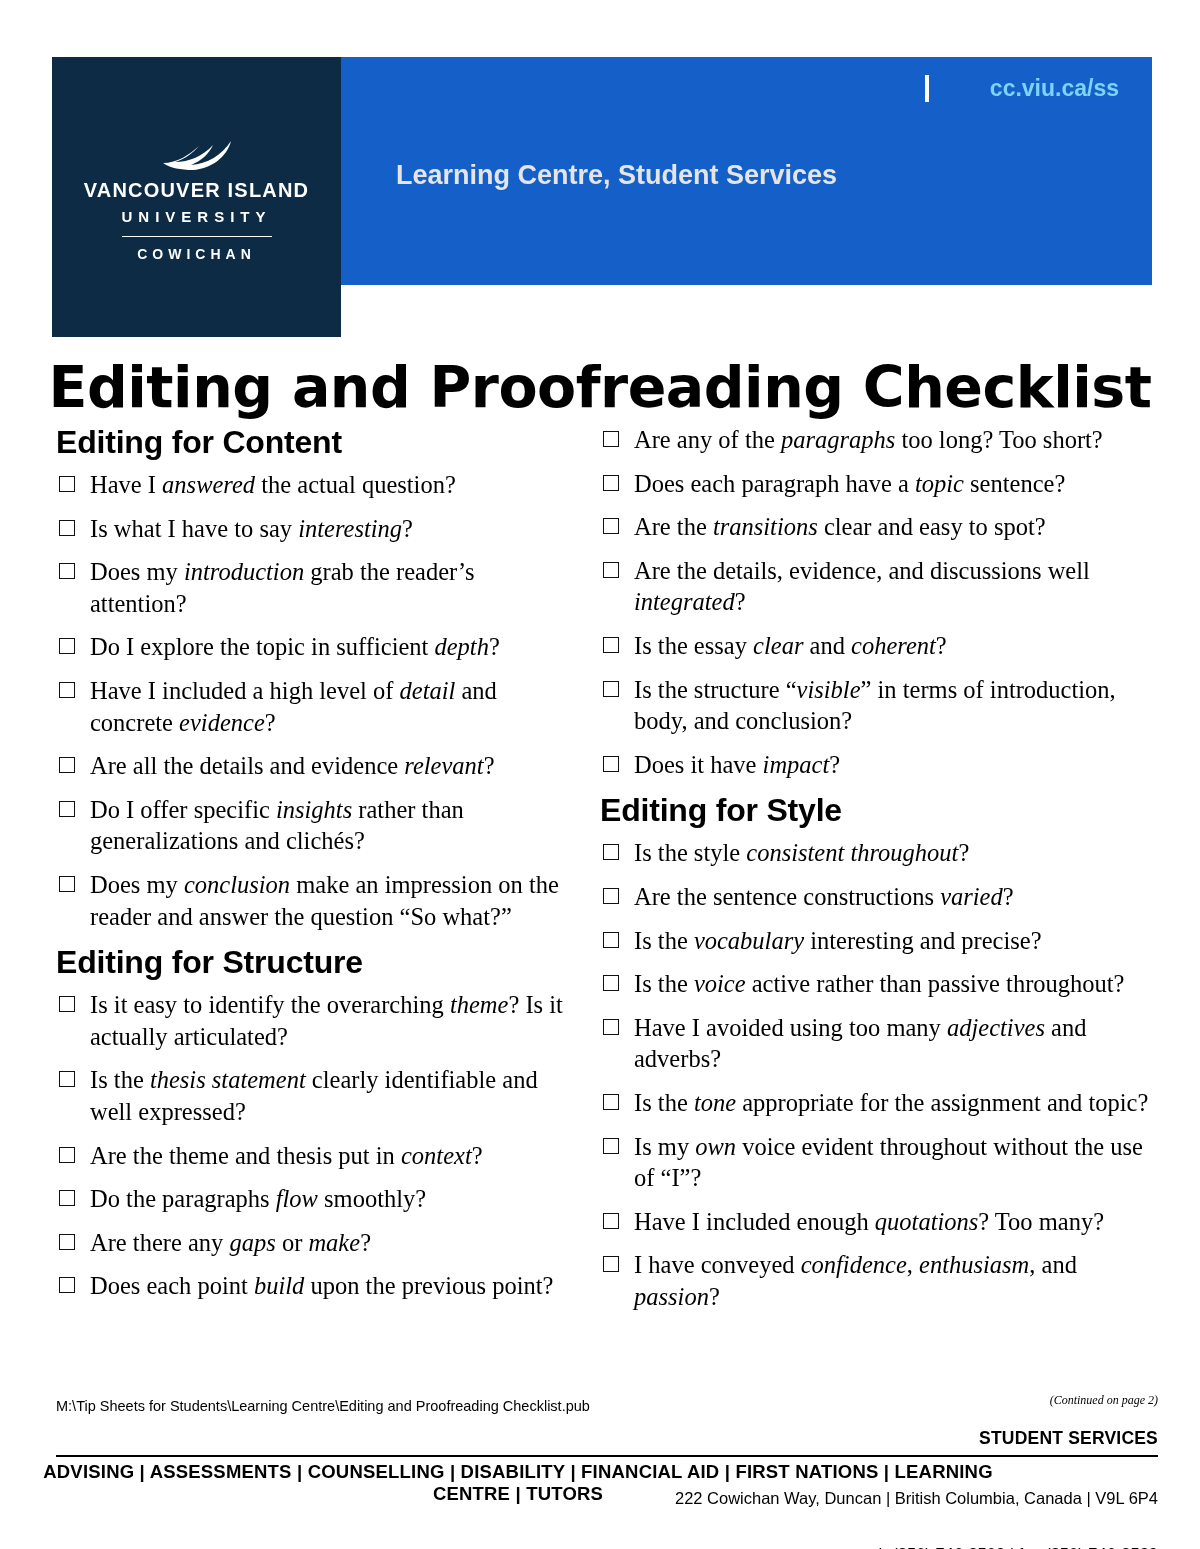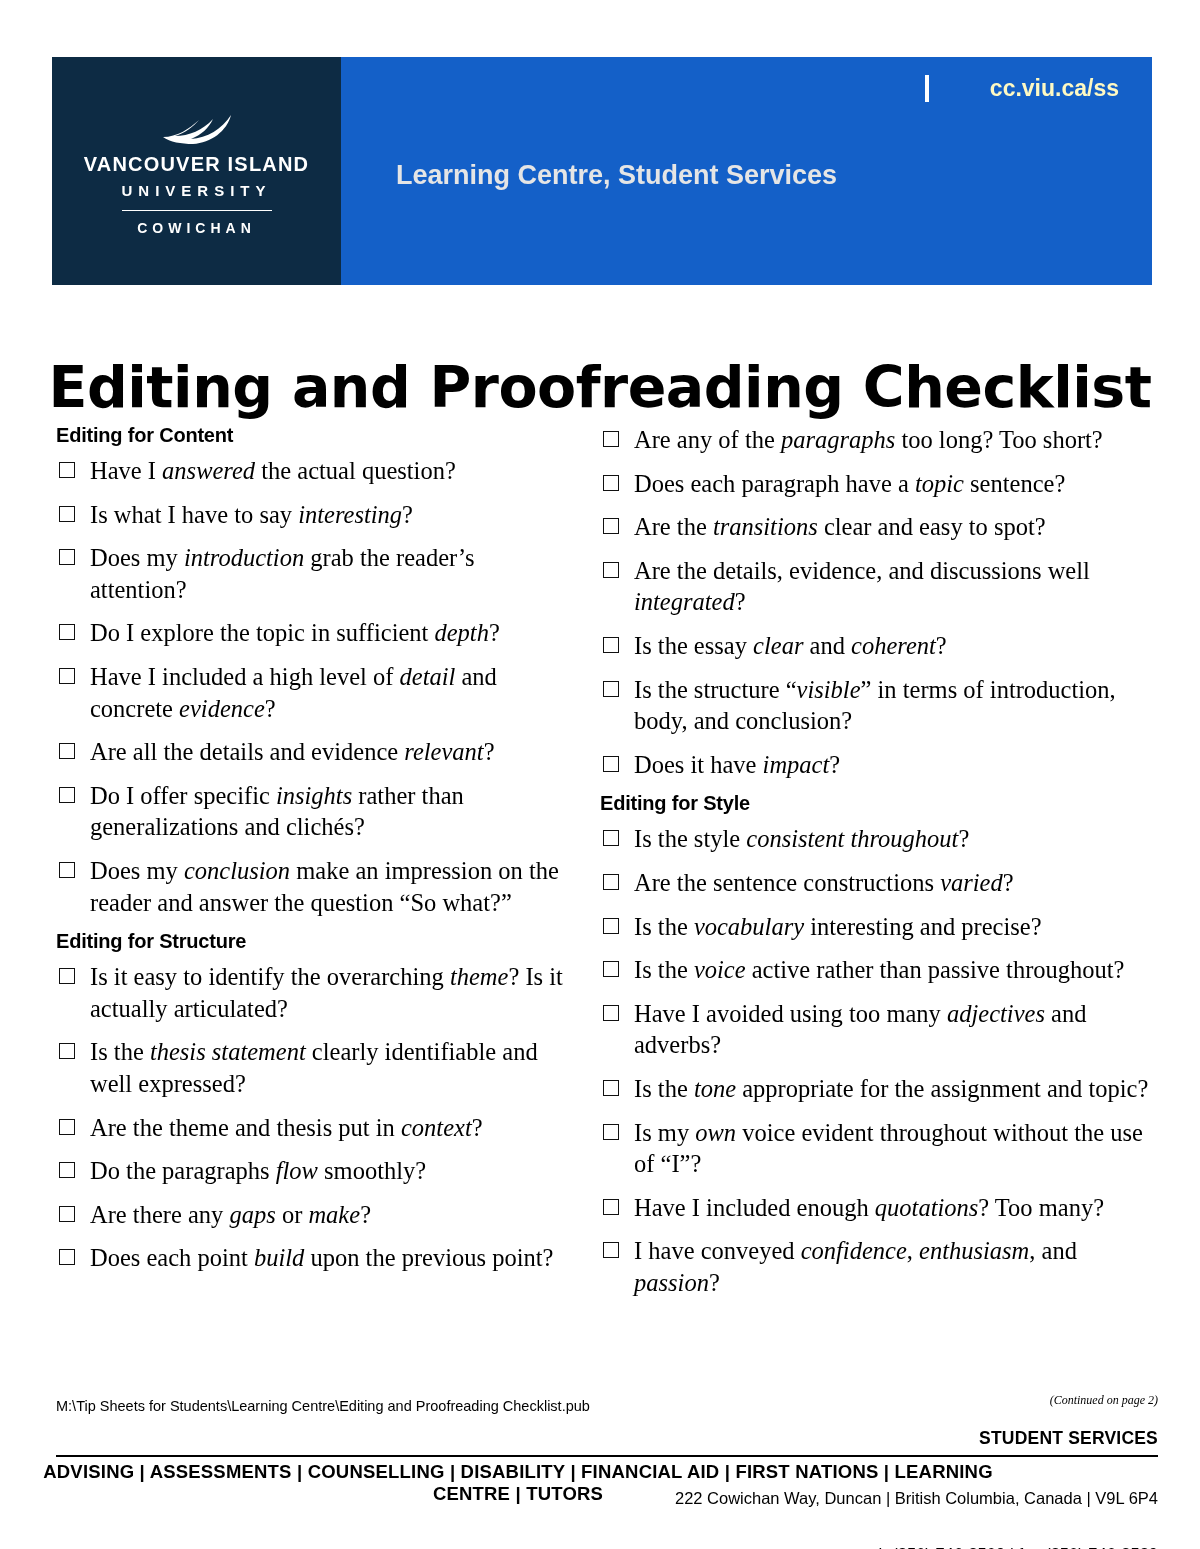--- a/index.html
+++ b/index.html
@@ -27,21 +27,21 @@
     position: absolute;
     left: 52px;
     top: 57px;
     width: 1100px;
     height: 228px;
     display: flex;
     flex-direction: row;
   }
   .logo-box {
     width: 289px;
-    height: 228px;
+    height: 280px;
     background: #0d2b44;
     display: flex;
     flex-direction: column;
     align-items: center;
     justify-content: center;
     box-sizing: border-box;
   }
   .logo-mark {
     width: 76px;
     height: 38px;
@@ -85,21 +85,21 @@
     display: flex;
     align-items: center;
   }
   .url-bar {
     width: 4px;
     height: 27px;
     background: #ffffff;
     margin-right: 17px;
   }
   .url-text {
-    color: #fef9c3;
+    color: #7dd3fc;
     font-size: 23px;
     font-weight: bold;
     margin-left: 44px;
   }
   .banner-title {
     position: absolute;
     left: 55px;
     top: 103px;
     color: #e5e5e5;
     font-size: 27px;
@@ -124,21 +124,21 @@
     position: absolute;
     top: 424px;
     font-family: "Liberation Serif", serif;
   }
   .col-left  { left: 56px;  width: 512px; }
   .col-right { left: 600px; width: 556px; }
 
   .section-head {
     font-family: "Liberation Sans", sans-serif;
     font-weight: bold;
-    font-size: 20px;
+    font-size: 32px;
     margin: 0 0 8px 0;
     letter-spacing: -0.2px;
   }
   .section-head.spaced { }
 
   ul.checklist {
     list-style: none;
     margin: 0;
     padding: 0;
   }

